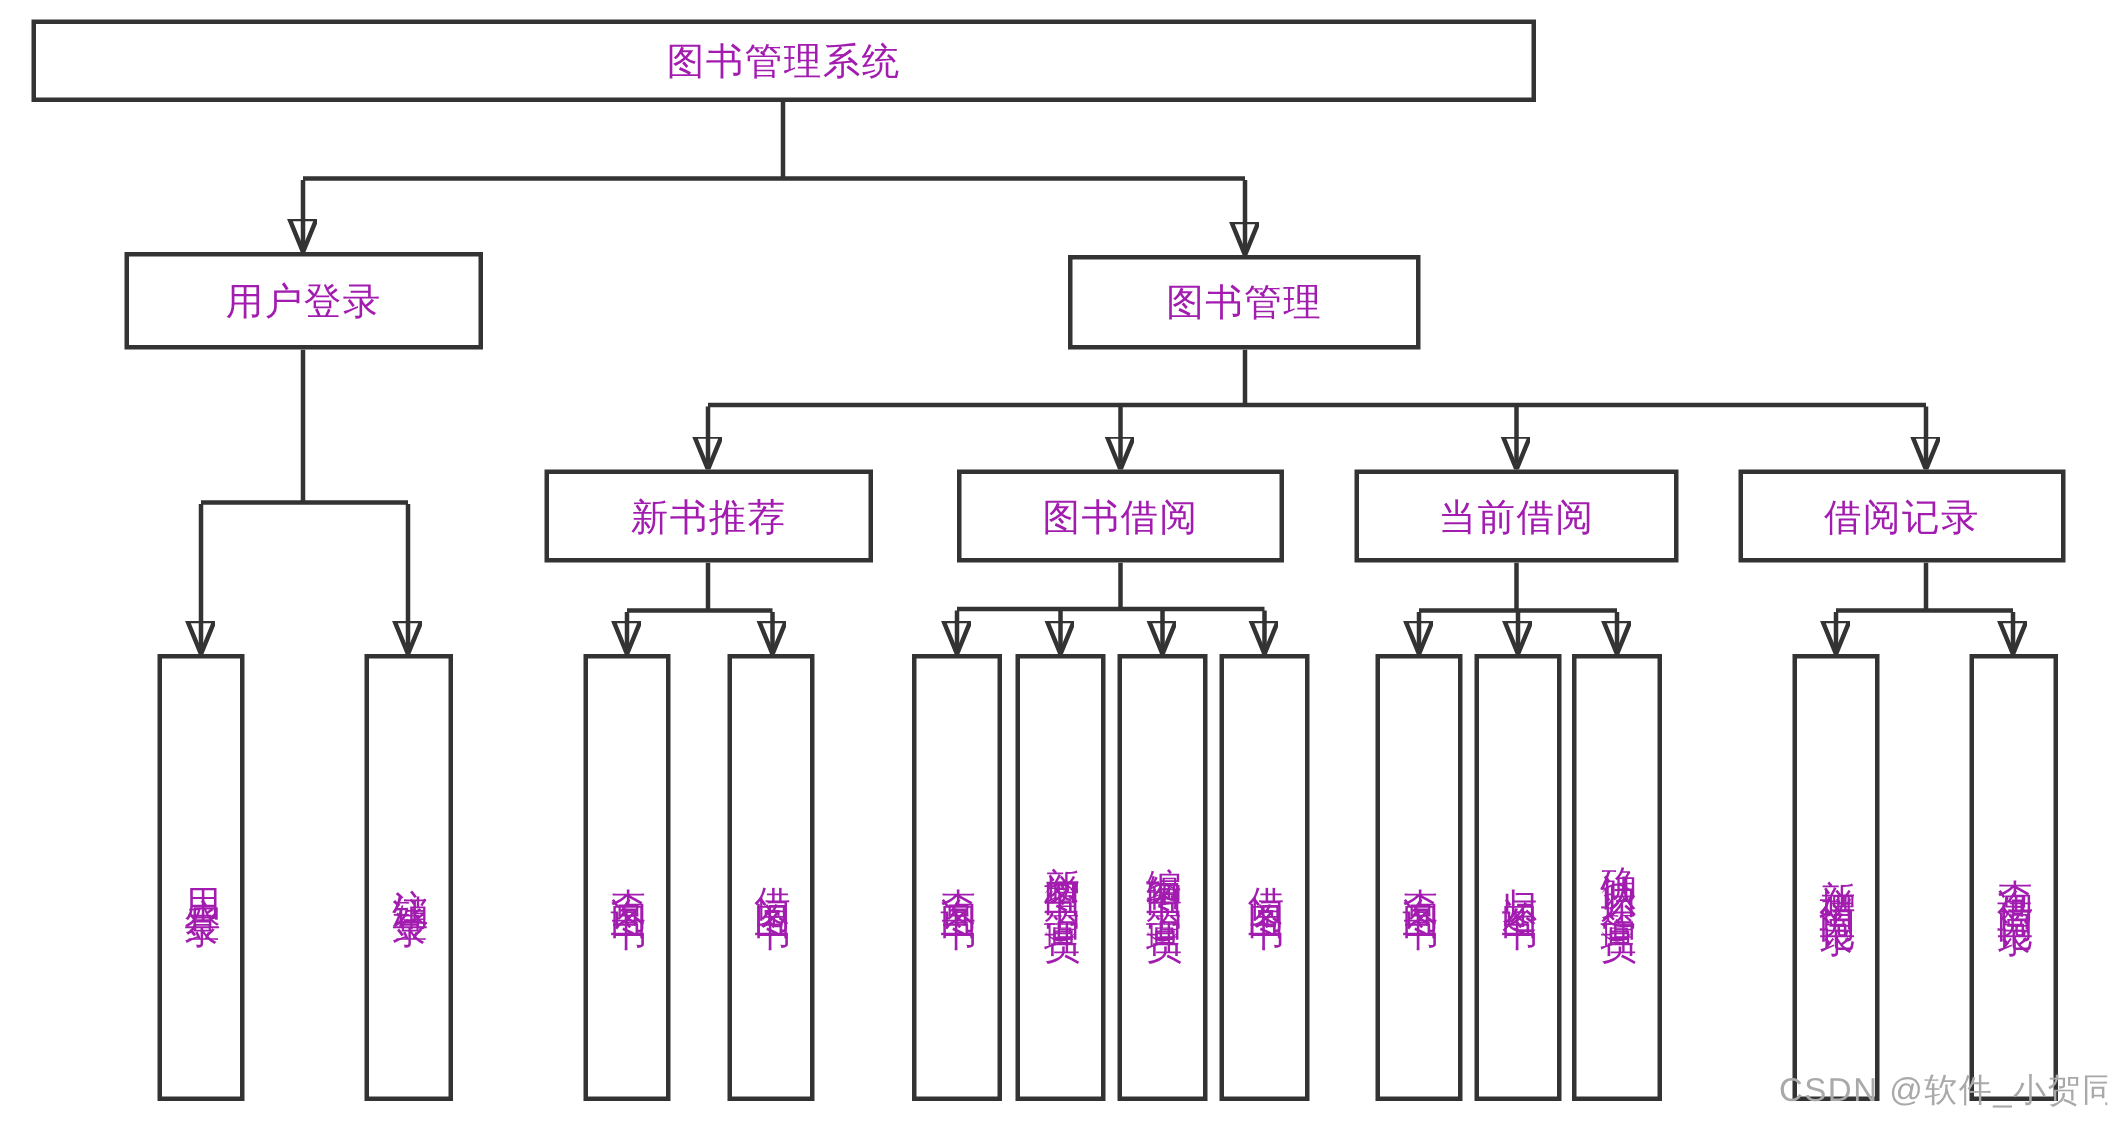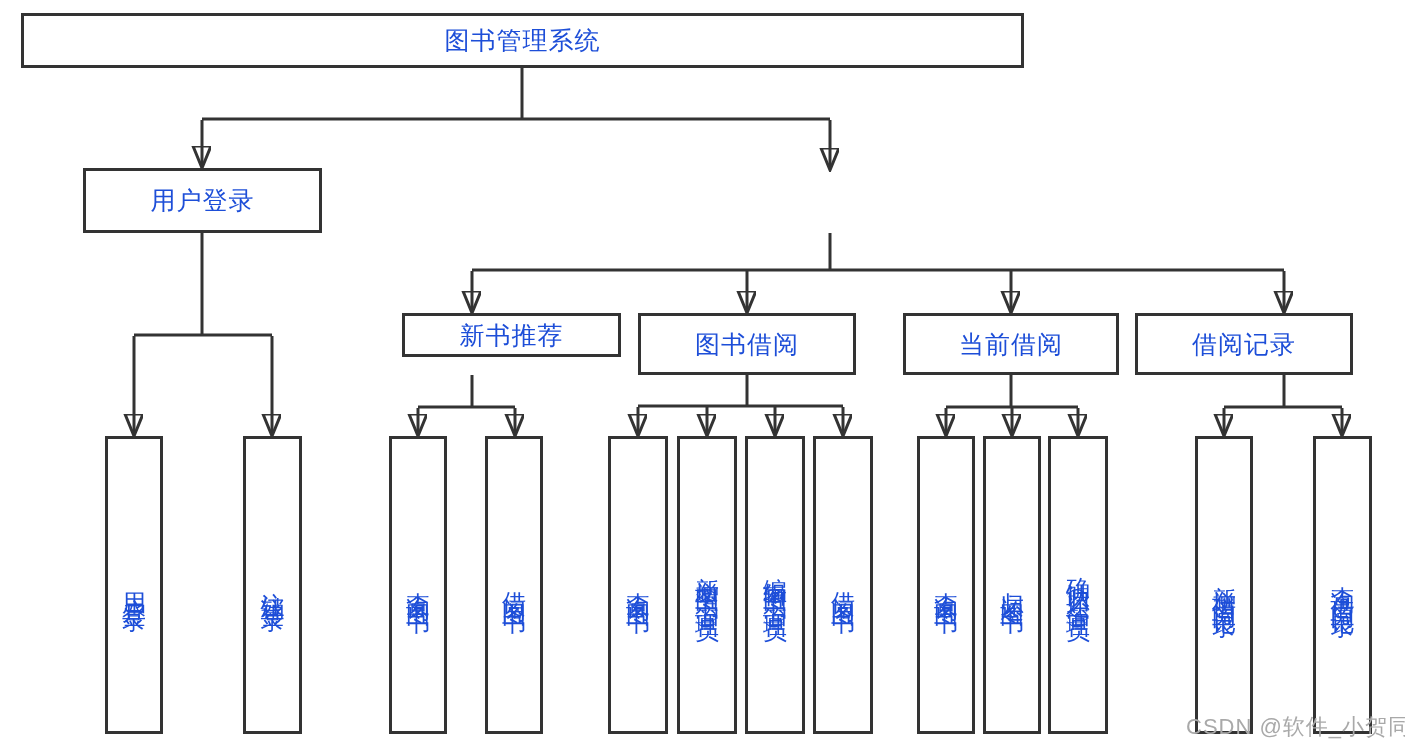--- a/index.html
+++ b/index.html
@@ -5,36 +5,36 @@
   html,body{margin:0;padding:0;background:#ffffff;}
   .canvas{
     position:relative;width:1405px;height:747px;background:#ffffff;
     font-family:"Liberation Sans","DejaVu Sans",sans-serif;overflow:hidden;
   }
   .connectors{position:absolute;left:0;top:0;z-index:1;}
   .connectors path{stroke:#333333;stroke-width:3;fill:none;}
   .node{
     position:absolute;z-index:2;background:#ffffff;border:3px solid #333333;
     box-sizing:border-box;display:flex;align-items:center;justify-content:center;
-    color:#1d4ed8;
+    color:#a21caf;
   }
   .hnode{font-size:25px;letter-spacing:1px;}
   .vnode{
     font-size:24px;
     writing-mode:vertical-rl;text-orientation:upright;letter-spacing:6px;
     display:flex;align-items:center;justify-content:center;
   }
   
   .n-root {left:21px;  top:13px;  width:1003px;height:55px;}
   .n-l2a  {left:83px;  top:168px; width:239px; height:65px;}
   .n-l2b  {left:712px; top:170px; width:235px; height:63px;}
-  .n-l3a  {left:363px; top:313px; width:219px; height:44px;margin-left:39px;}
+  .n-l3a  {left:363px; top:313px; width:219px; height:62px;}
   .n-l3b  {left:638px; top:313px; width:218px; height:62px;}
   .n-l3c  {left:903px; top:313px; width:216px; height:62px;}
-  .n-l3d  {left:1135px;top:313px; width:218px; height:62px;}
+  .n-l3d  {left:1159px;top:313px; width:218px; height:62px;}
   
   .leaf{top:436px;height:298px;}
   .n-g1a{left:105px; width:58px;}
   .n-g1b{left:243px; width:59px;}
   .n-g2a{left:389px; width:58px;}
   .n-g2b{left:485px; width:58px;}
   .n-g3a{left:608px; width:60px;}
   .n-g3b{left:677px; width:60px;}
   .n-g3c{left:745px; width:60px;}
   .n-g3d{left:813px; width:60px;}
@@ -101,20 +101,23 @@
     <path d="M1342,408 V432" marker-end="url(#arrow)"></path>
   </svg>
 
   <div class="node hnode n-root">
     <span>图书管理系统</span>
   </div>
 
   <div class="node hnode n-l2a">
     <span>用户登录</span>
   </div>
+  <div class="node hnode n-l2b">
+    <span>图书管理</span>
+  </div>
 
   <div class="node hnode n-l3a">
     <span>新书推荐</span>
   </div>
   <div class="node hnode n-l3c">
     <span>当前借阅</span>
   </div>
   <div class="node hnode n-l3b">
     <span>图书借阅</span>
   </div>

